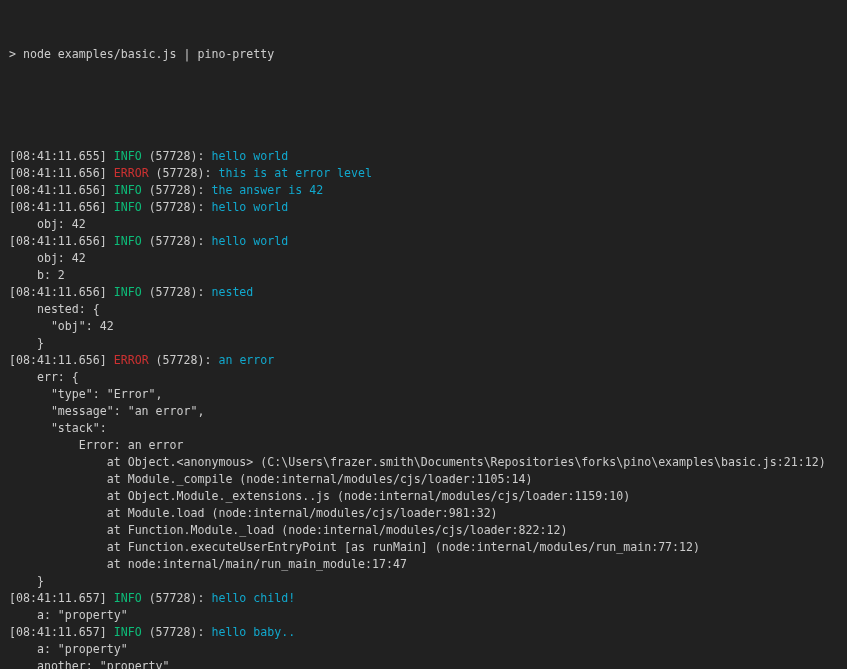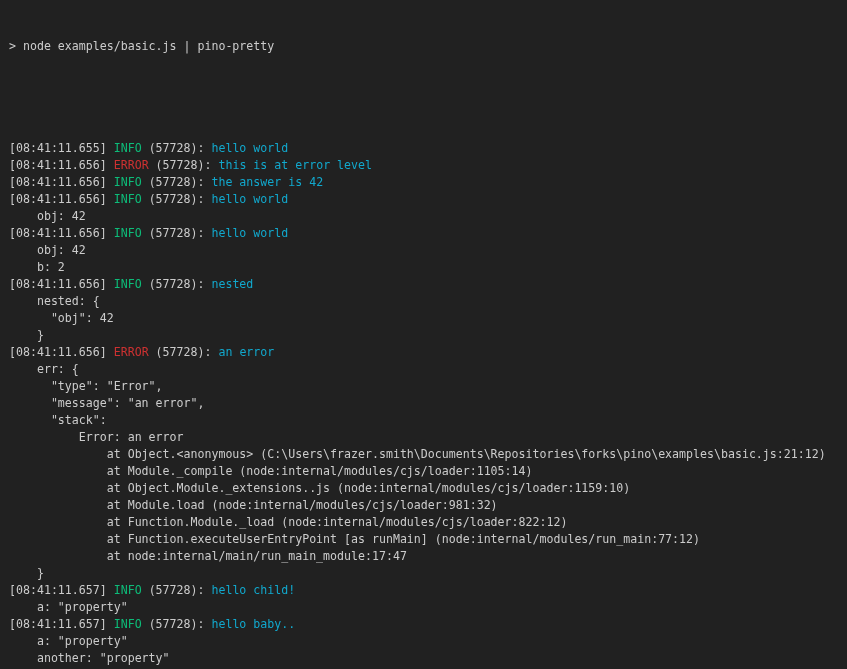--- a/index.html
+++ b/index.html
@@ -4,21 +4,21 @@
 <style>
   html, body {
     margin: 0;
     padding: 0;
     background: #212121;
   }
   .terminal {
     width: 847px;
     height: 669px;
     box-sizing: border-box;
-    padding: 4px 0 0 9px;
+    padding: 12px 0 0 9px;
     font-family: "DejaVu Sans Mono", "Liberation Mono", monospace;
     font-size: 11.6px;
     line-height: 17px;
     white-space: pre;
     overflow: hidden;
   }
   .line {
     min-height: 17px;
   }
 </style>

